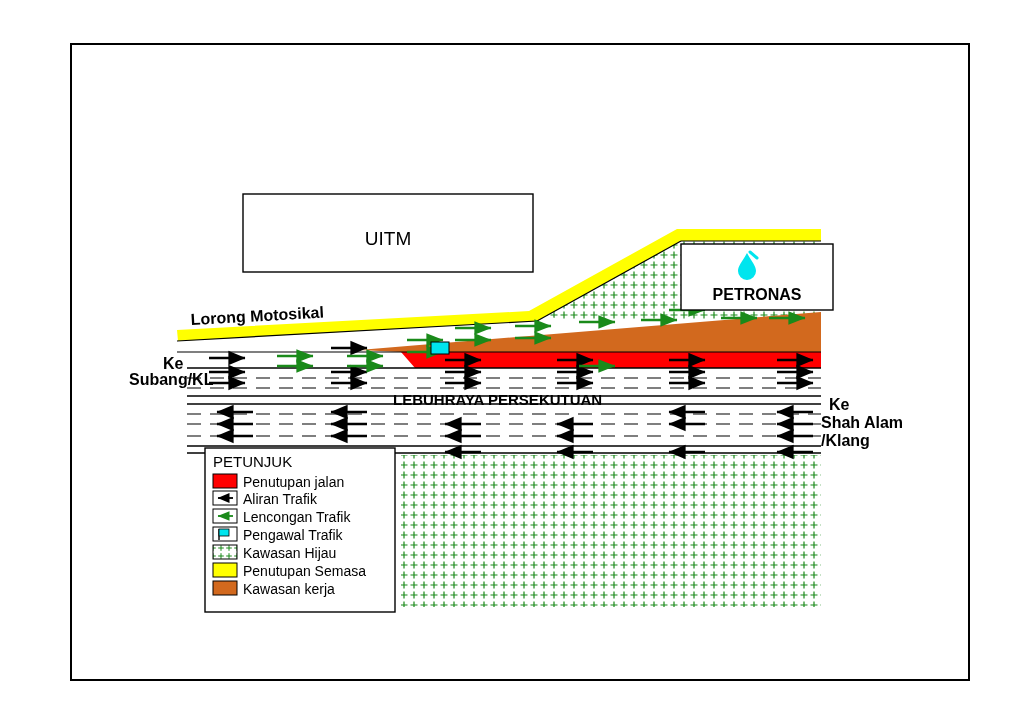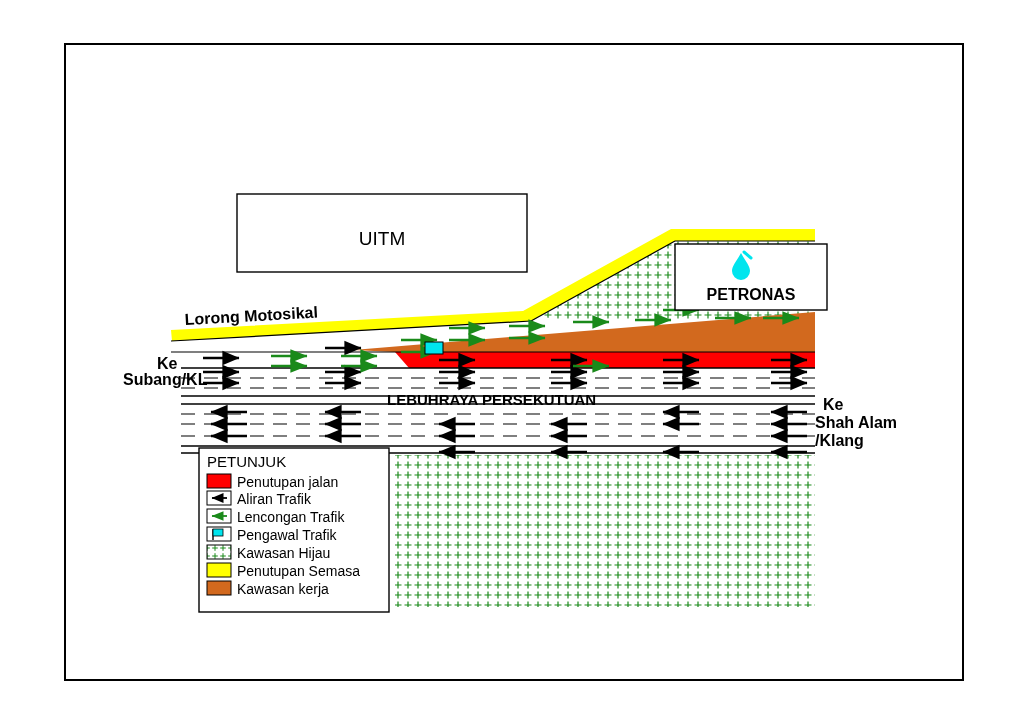--- a/index.html
+++ b/index.html
@@ -9,21 +9,21 @@
   }
   body {
     width: 1024px;
     height: 724px;
     font-family: "Liberation Sans", sans-serif;
     overflow: hidden;
     position: relative;
   }
   #canvas-wrap {
     position: absolute;
-    left: 3px; top: 0;
+    left: 9px; top: 0;
     width: 884px; height: 724px;
   }
   svg#diagram {
     display: block;
     width: 1024px;
     height: 724px;
   }
   .lbl {
     font-family: "Liberation Sans", sans-serif;
     fill: #000000;

